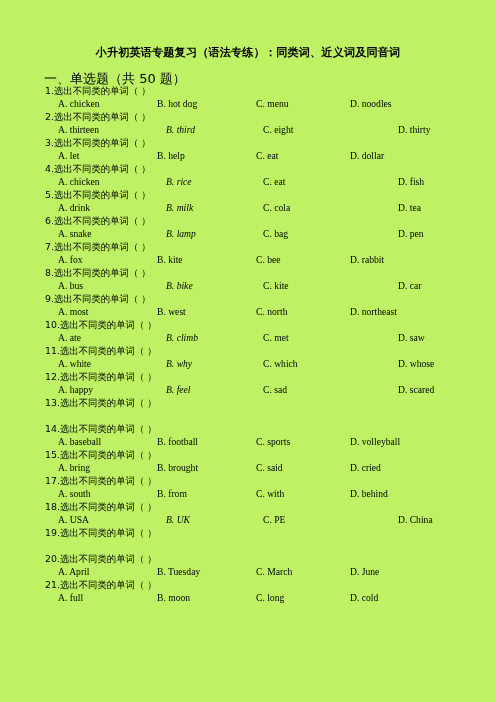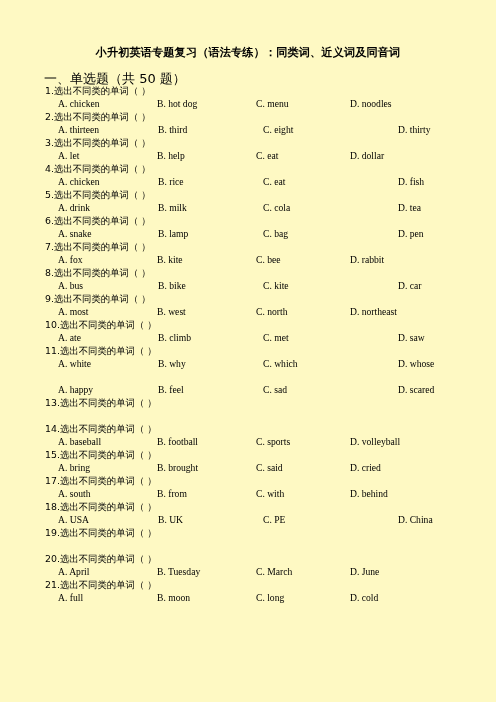--- a/index.html
+++ b/index.html
@@ -10,21 +10,21 @@
   }
   body {
     font-family: "Liberation Serif", "DejaVu Serif", serif;
     color: #000000;
     -webkit-font-smoothing: none;
   }
   #page {
     position: relative;
     width: 496px;
     height: 702px;
-    background: #fef9c3;
+    background: #bef264;
     overflow: hidden;
     box-sizing: border-box;
   }
   .doc-title {
     position: absolute;
     left: 0;
     top: 45px;
     width: 496px;
     text-align: center;
     font-size: 11.2px;
@@ -75,21 +75,21 @@
     font-size: 9.6px;
     line-height: 13px;
     white-space: nowrap;
     font-family: "Liberation Serif", "DejaVu Serif", serif;
   }
   .opt-a { left: 58px; }
   .opt-b { left: 157px; }
   .opt-c { left: 256px; }
   .opt-d { left: 350px; }
   
-  .shift .opt-b { left: 158px; }
+  .shift .opt-b { left: 166px; font-style: italic; }
   .shift .opt-c { left: 263px; }
   .shift .opt-d { left: 364px; margin-left: 34px; }
   .q-block:last-child { height: 13px; }
 </style>
 </head>
 <body>
 
 <div id="page">
 
   <div class="doc-title">小升初英语专题复习（语法专练）：同类词、近义词及同音词</div>
@@ -190,20 +190,21 @@
       <div class="q-block shift">
         <div class="q-stem">11.选出不同类的单词（  ）</div>
         <div class="q-opts">
           <span class="opt opt-a">A. white</span>
           <span class="opt opt-b">B. why</span>
           <span class="opt opt-c">C. which</span>
           <span class="opt opt-d">D. whose</span>
         </div>
       </div>
       <div class="q-block shift">
+        <div class="q-stem">12.选出不同类的单词（  ）</div>
         <div class="q-opts">
           <span class="opt opt-a">A. happy</span>
           <span class="opt opt-b">B. feel</span>
           <span class="opt opt-c">C. sad</span>
           <span class="opt opt-d">D. scared</span>
         </div>
       </div>
       <div class="q-block">
         <div class="q-stem">13.选出不同类的单词（  ）</div>
       </div>

